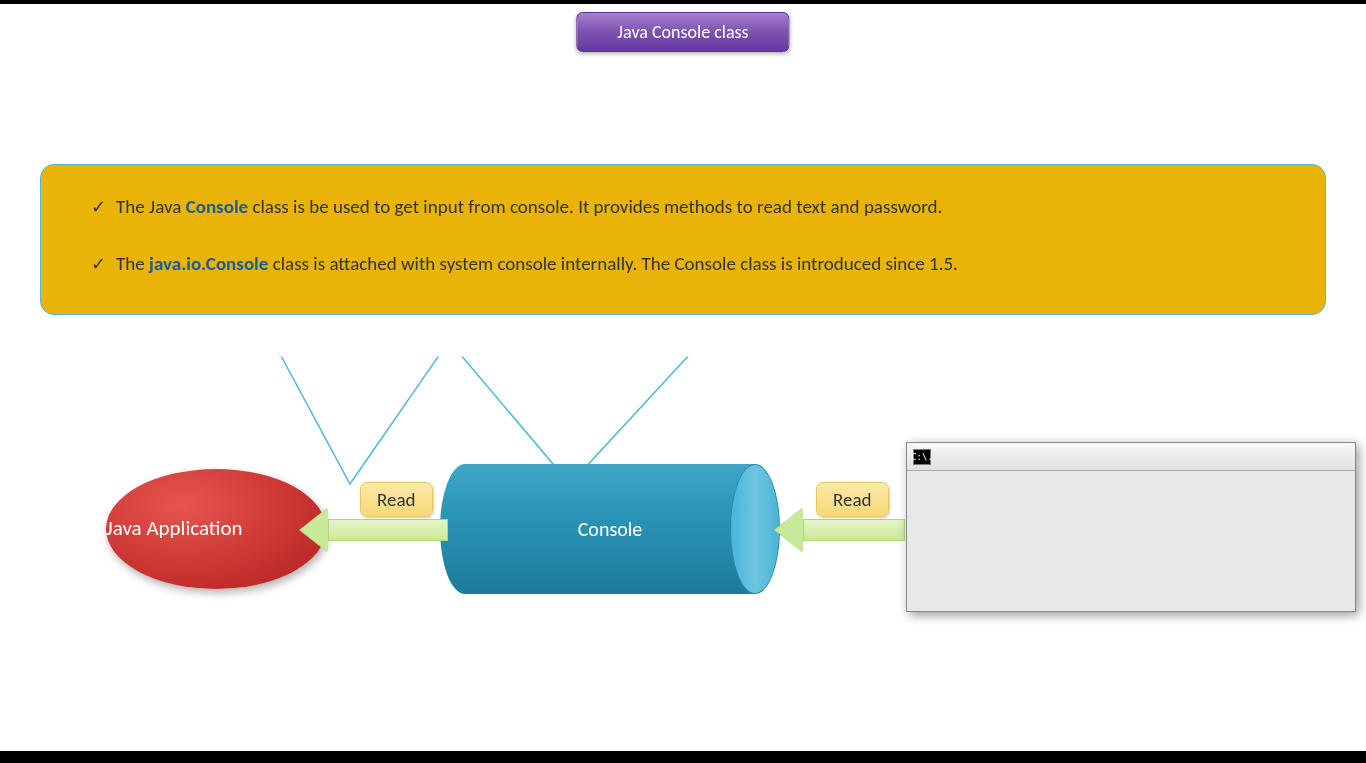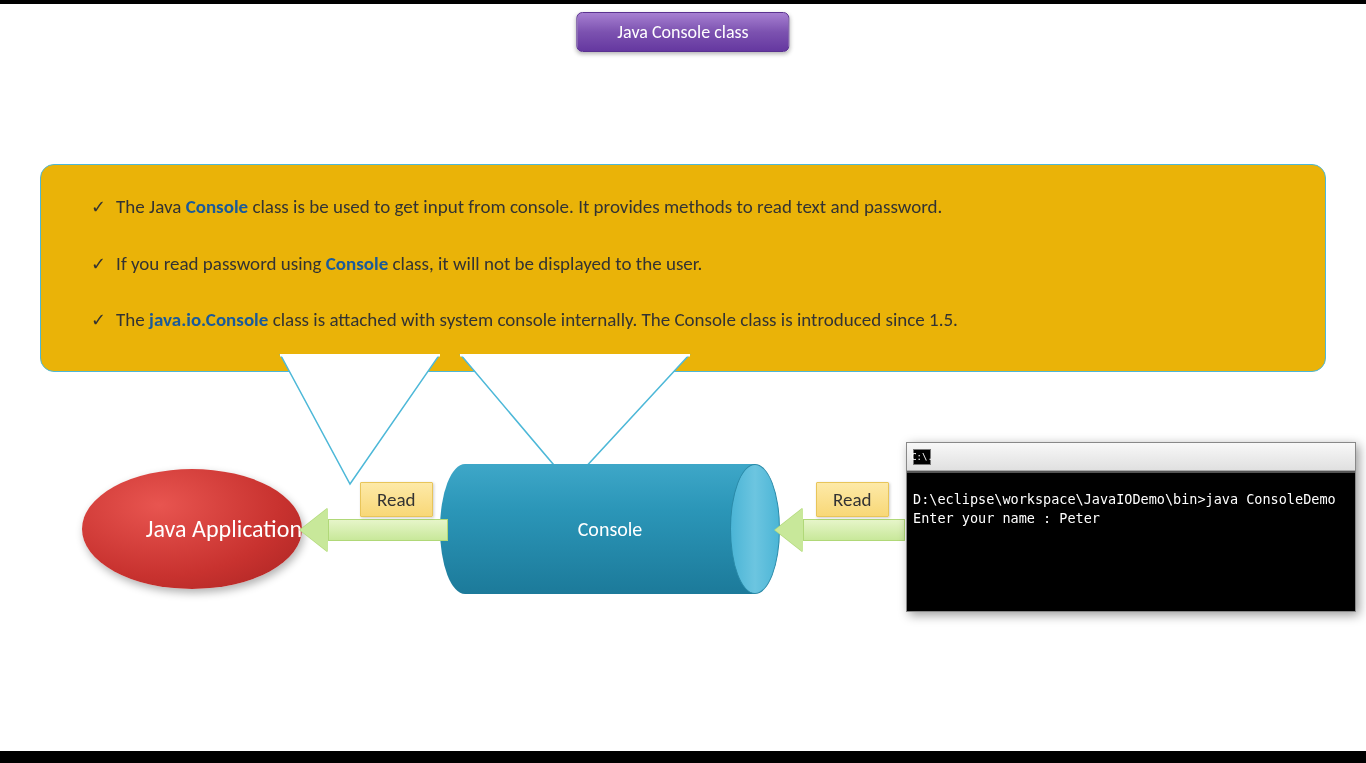--- a/index.html
+++ b/index.html
@@ -56,30 +56,30 @@
       position: absolute;
       top: 350px;
       left: 450px;
       width: 250px;
       height: 150px;
       pointer-events: none;
     }
     .java-app-ellipse {
       position: absolute;
       top: 465px;
-      left: 82px;
+      left: 106px;
       width: 220px;
       height: 120px;
       border-radius: 50%;
       background: radial-gradient(ellipse at 35% 30%, #e85550 0%, #c8322f 60%, #a82322 100%);
       display: flex;
       align-items: center;
-      justify-content: flex-end;
-      color: #fff;
-      font-size: 24px;
+      justify-content: flex-start;
+      color: #fff;
+      font-size: 21px;
       text-align: center;
       box-shadow: 2px 4px 8px rgba(0,0,0,0.3);
       line-height: 1.3;
     }
     .console-cylinder {
       position: absolute;
       top: 460px;
       left: 440px;
       width: 340px;
       height: 130px;
@@ -136,21 +136,21 @@
       filter: drop-shadow(-1px 0 0 #b0d878);
     }
     .arrow1 { top: 511px; left: 300px; width: 148px; }
     .arrow1 .arrow-body { width: 120px; }
     .arrow2 { top: 511px; left: 775px; width: 130px; }
     .arrow2 .arrow-body { width: 102px; }
     .read-label {
       position: absolute;
       background: linear-gradient(180deg, #fde9a8 0%, #f8d877 100%);
       border: 1px solid #e8c55a;
-      border-radius: 1px;
+      border-radius: 7px;
       padding: 5px 16px;
       font-size: 19px;
       color: #333;
       box-shadow: 1px 1px 3px rgba(0,0,0,0.2);
     }
     .read1 { top: 478px; left: 360px; }
     .read2 { top: 478px; left: 816px; }
     .cmd-window {
       position: absolute;
       top: 438px;
@@ -201,23 +201,20 @@
 </head>
 <body>
 
 <div class="title-box">Java Console class</div>
 
 <div class="callout-box">
   <div class="bullet-line">
     <span class="check">✓</span><span>The Java </span><span class="bold-blue">Console</span><span> class is be used to get input from console. It provides methods to read text and password.</span>
   </div>
   <div class="bullet-line">
-    <span class="check">✓</span><span>If you read password using </span><span class="bold-blue">Console</span><span> class, it will not be displayed to the user.</span>
-  </div>
-  <div class="bullet-line">
     <span class="check">✓</span><span>The </span><span class="bold-blue">java.io.Console</span><span> class is attached with system console internally. The Console class is introduced since 1.5.</span>
   </div>
 </div>
 
 <svg class="callout-tail1">
   <polyline points="40,0 110,130 200,0" fill="#fff" stroke="#4db8d8" stroke-width="1.5"></polyline>
   <line x1="40" y1="1" x2="200" y2="1" stroke="#fff" stroke-width="3"></line>
 </svg>
 <svg class="callout-tail2">
   <polyline points="10,0 120,130 240,0" fill="#fff" stroke="#4db8d8" stroke-width="1.5"></polyline>
@@ -245,15 +242,13 @@
     <div class="arrow-body"></div>
 </div>
 
 <div class="read-label read1">Read</div>
 <div class="read-label read2">Read</div>
 
 <div class="cmd-window">
   <div class="cmd-titlebar">
     <div class="cmd-icon">C:\.</div>
   </div>
-  <div class="cmd-content"><span class="blank"></span><span>D:\eclipse\workspace\JavaIODemo\bin&gt;java ConsoleDemo</span>
-<span>Enter your name : Peter</span></div>
 </div>
 
 </body></html>

